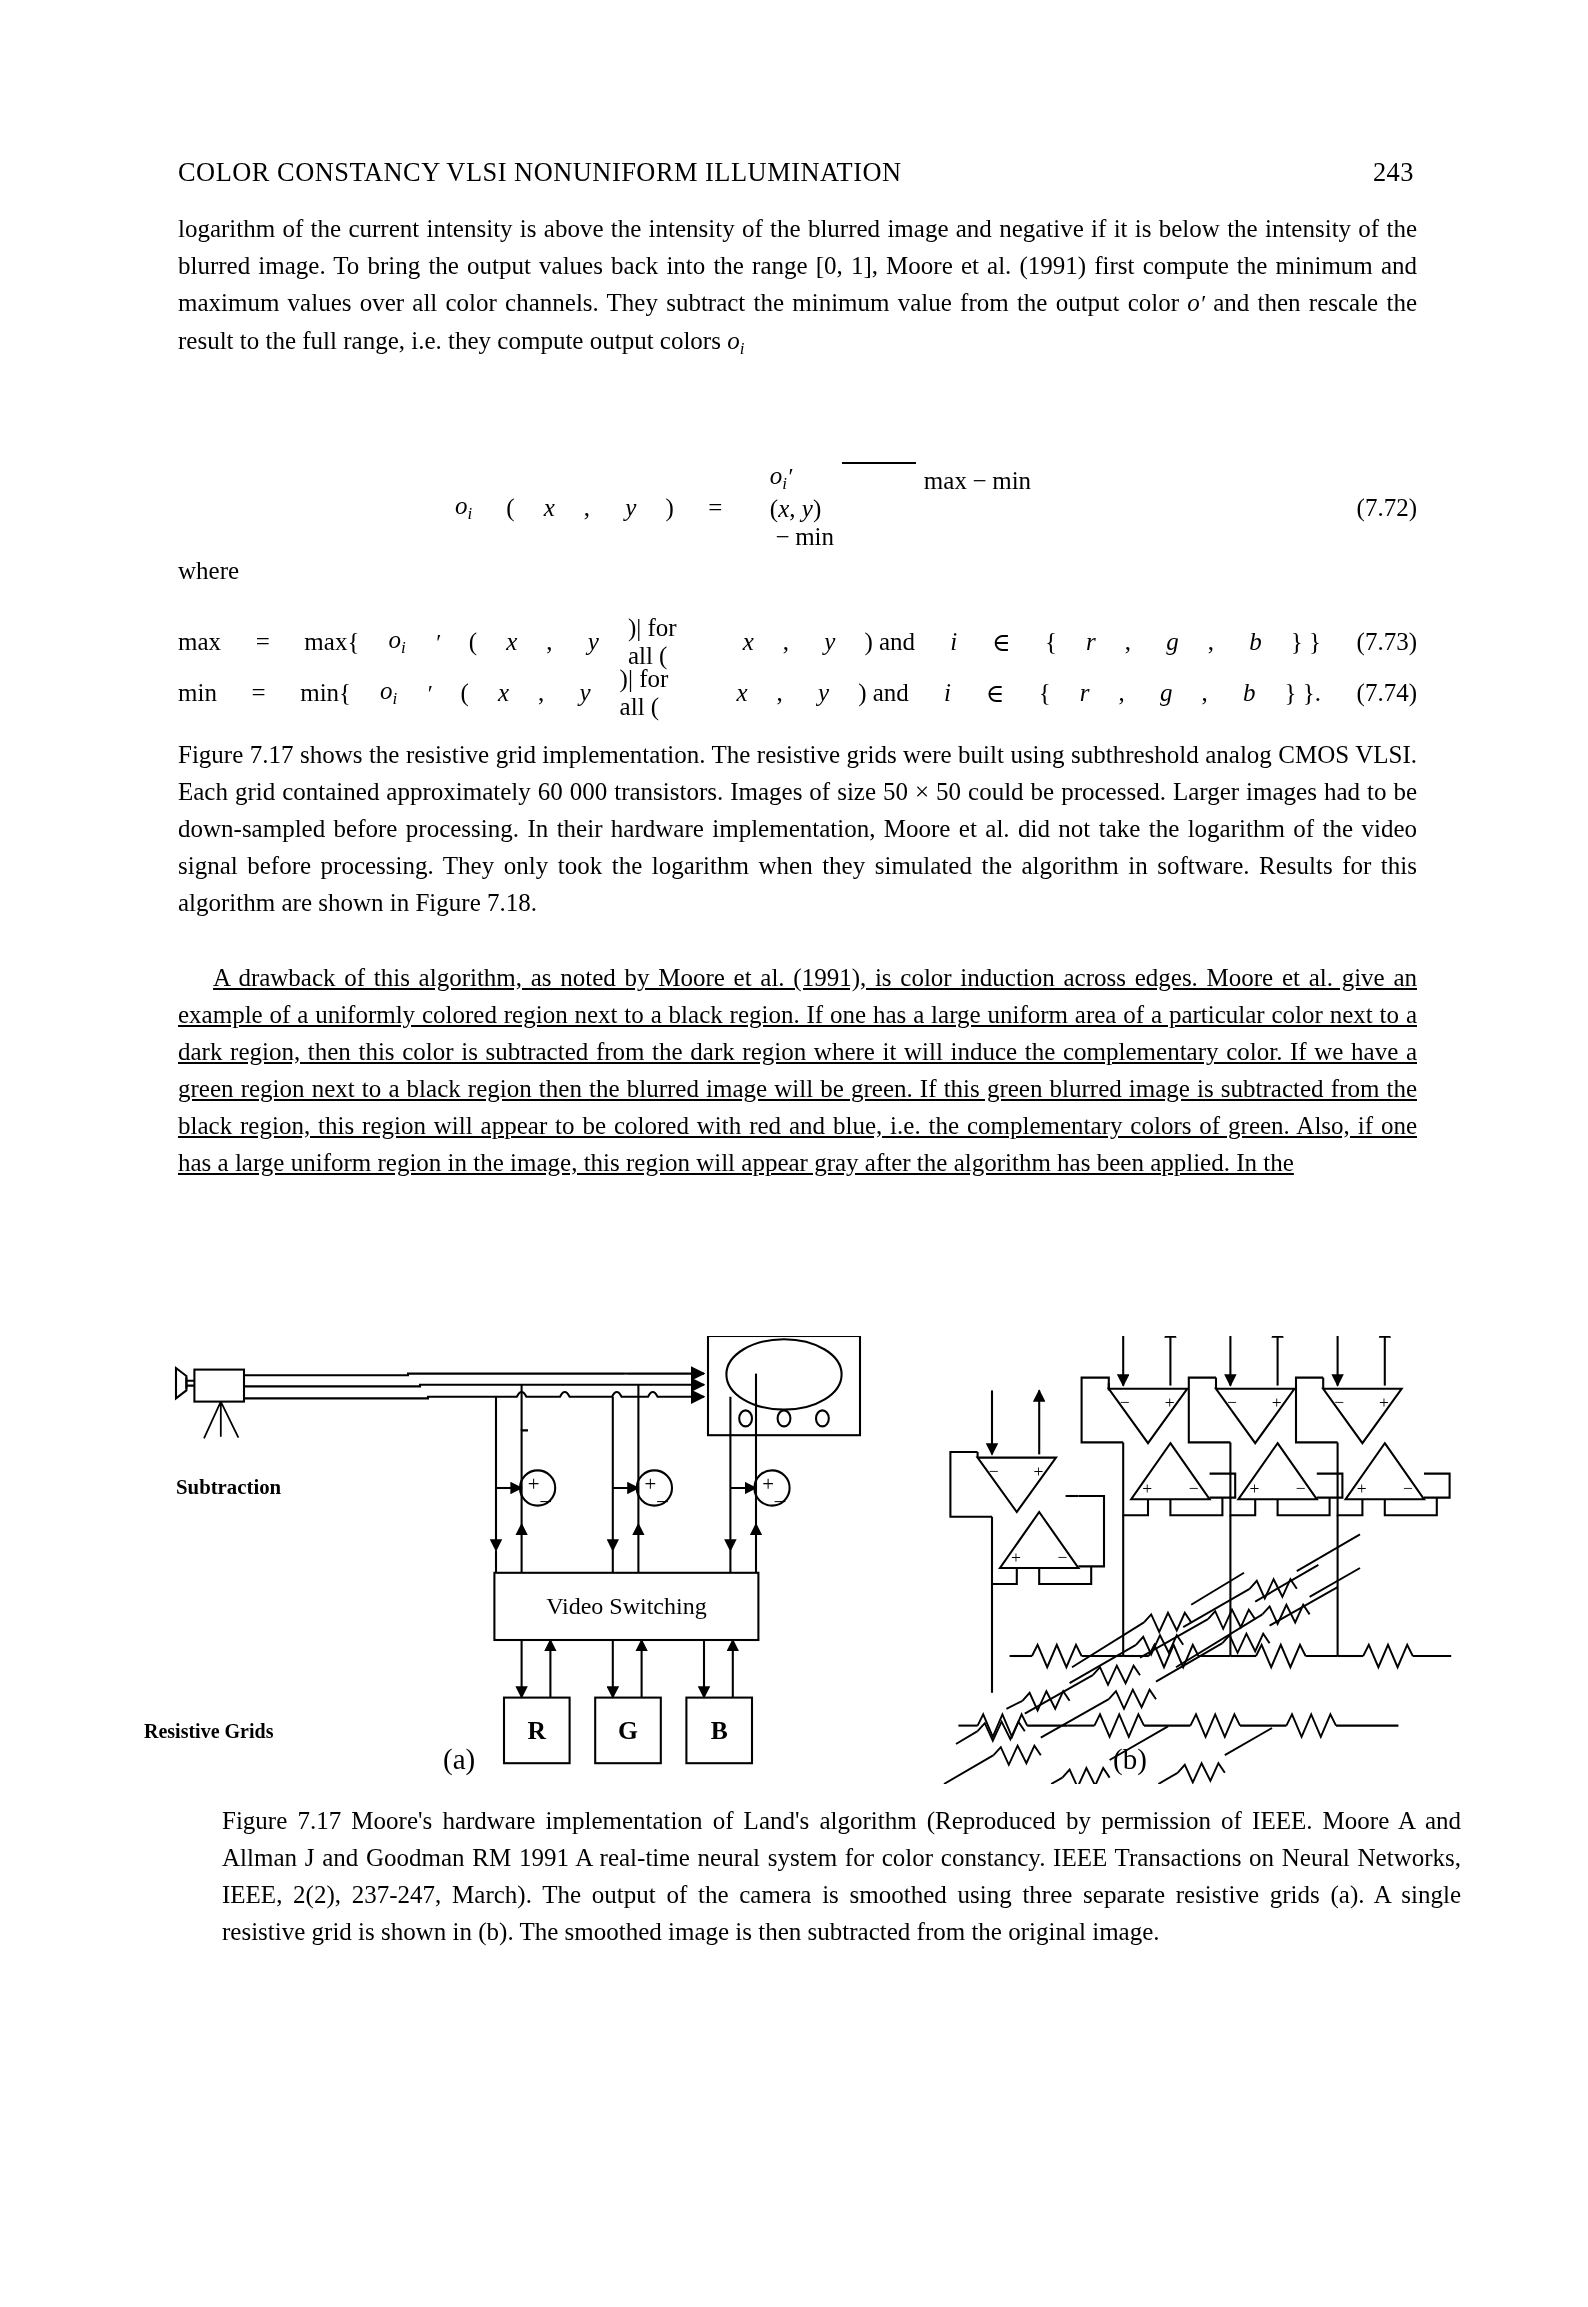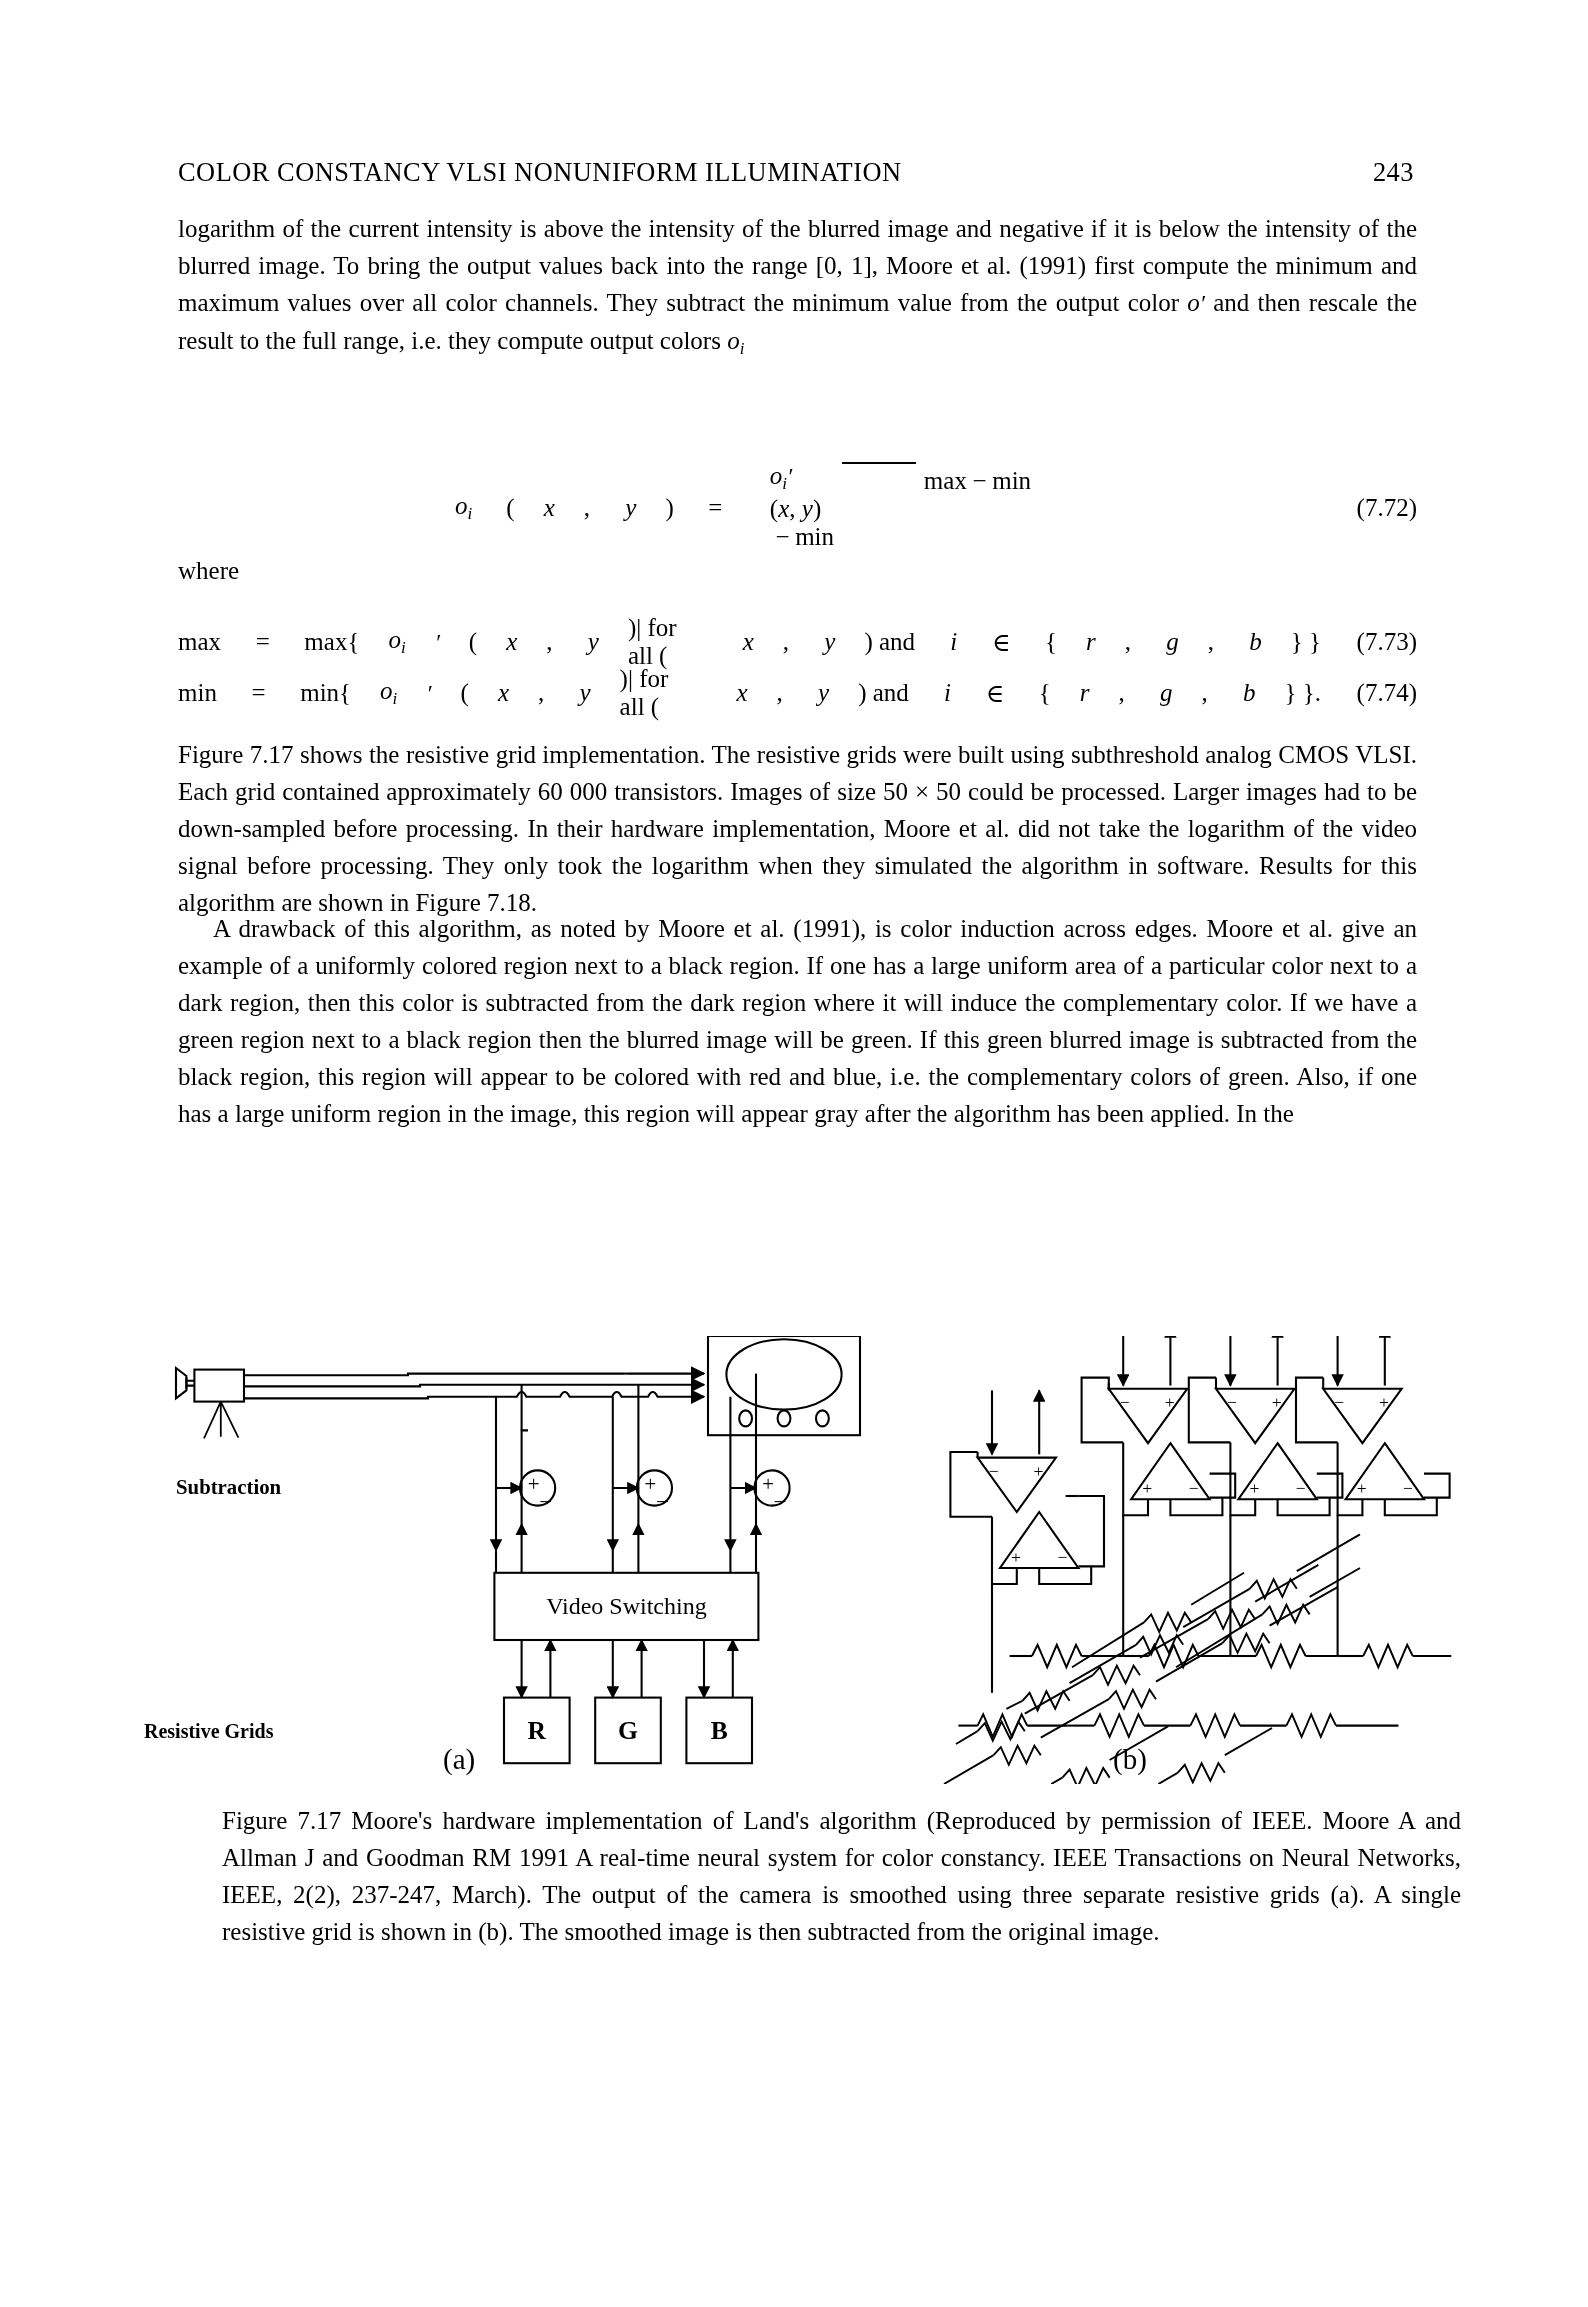--- a/index.html
+++ b/index.html
@@ -221,21 +221,21 @@
         <span class="mi">b</span>
         <span class="mup">}&nbsp;}.</span>
     </div>
     <div class="eqnum">(7.74)</div>
   </div>
 
   <div class="body-col" style="top:736px;">
     <p class="para">Figure 7.17 shows the resistive grid implementation. The resistive grids were built using subthreshold analog CMOS VLSI. Each grid contained approximately 60 000 transistors. Images of size 50 × 50 could be processed. Larger images had to be down-sampled before processing. In their hardware implementation, Moore et al. did not take the logarithm of the video signal before processing. They only took the logarithm when they simulated the algorithm in software. Results for this algorithm are shown in Figure 7.18.</p>
   </div>
 
-  <div class="body-col" style="top:910px;">
+  <div class="body-col" style="top:959px;text-decoration:underline;">
     <p class="para indent">A drawback of this algorithm, as noted by Moore et al. (1991), is color induction across edges. Moore et al. give an example of a uniformly colored region next to a black region. If one has a large uniform area of a particular color next to a dark region, then this color is subtracted from the dark region where it will induce the complementary color. If we have a green region next to a black region then the blurred image will be green. If this green blurred image is subtracted from the black region, this region will appear to be colored with red and blue, i.e. the complementary colors of green. Also, if one has a large uniform region in the image, this region will appear gray after the algorithm has been applied. In the</p>
   </div>
 
   <div class="figure-wrap">
     <svg class="fig-svg" width="1312" height="448" viewBox="0 0 1640 560" xmlns="http://www.w3.org/2000/svg">
       <defs>
         <marker id="ah" viewBox="0 0 10 10" refX="9" refY="5" markerWidth="7" markerHeight="7" orient="auto-start-reverse">
           <path d="M 0 0 L 10 5 L 0 10 z" fill="#000"></path>
         </marker>
         <marker id="ahs" viewBox="0 0 10 10" refX="9" refY="5" markerWidth="6" markerHeight="6" orient="auto-start-reverse">

